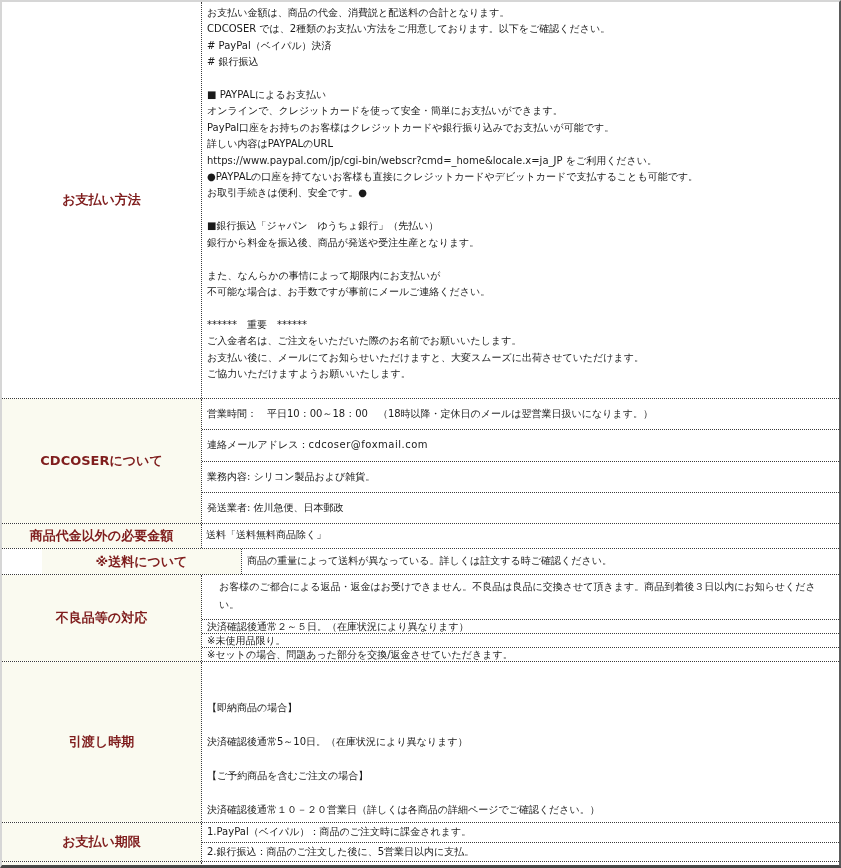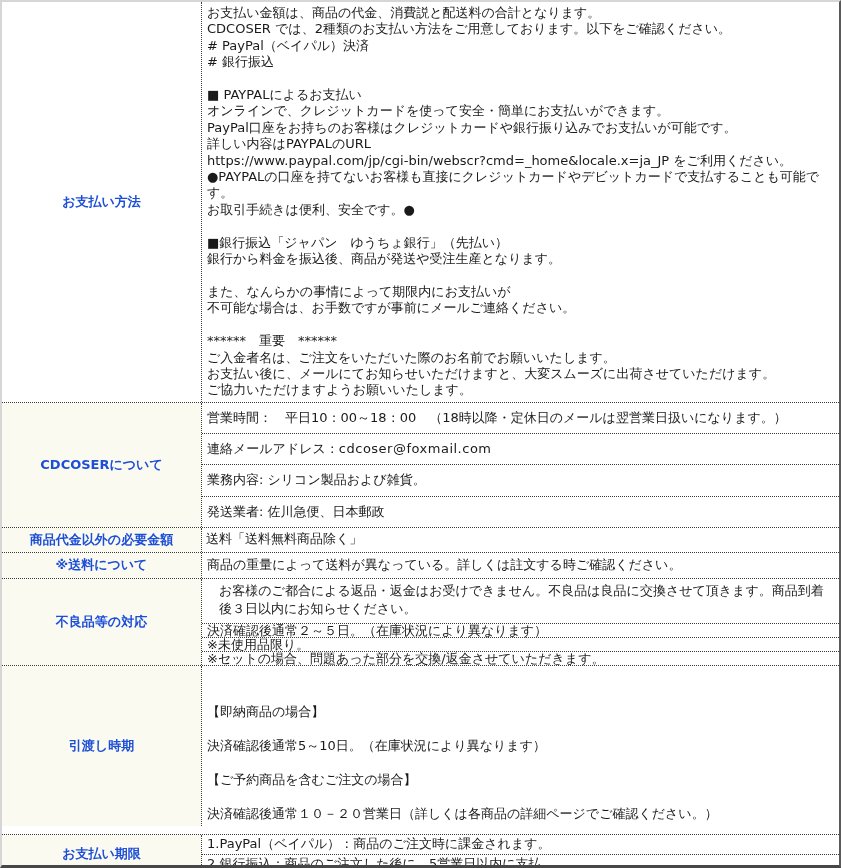--- a/index.html
+++ b/index.html
@@ -26,56 +26,56 @@
   .row + .row { border-top: 1px dotted #3a3a3a; }
   .hdr {
     flex: 0 0 199px;
     width: 199px;
     display: flex;
     align-items: center;
     justify-content: center;
     text-align: center;
     font-weight: bold;
     font-size: 13px;
-    color: #1d4ed8;
+    color: #7f1d1d;
     background: #fafaf0;
     padding: 1px 4px;
   }
   .hdr.white { background: #ffffff; }
   .content {
     flex: 1 1 auto;
     border-left: 1px dotted #3a3a3a;
     display: flex;
     flex-direction: column;
     min-width: 0;
   }
   .cell {
-    font-size: 13px;
+    font-size: 10px;
     line-height: 16px;
     padding: 3px 4px;
     white-space: pre-wrap;
     word-break: break-all;
     color: #1a1a1a;
   }
   .cell + .cell { border-top: 1px dotted #3a3a3a; }
   
   .r0 { min-height: 396px; }
   .r0 .cell { line-height: 16.4px; padding: 3px 5px; }
   .r1 { min-height: 125px; }
   .r1 .cell { flex: 1 1 0; display: flex; align-items: center; padding: 2px 5px; }
   .r1 .cell span { white-space: pre-wrap; }
   .r2 { min-height: 25px; }
-  .r3 { min-height: 26px; }
+  .r3 { min-height: 26px; padding-left: 40px; }
   .r3 .cell { padding: 4px 5px; }
   .r4 { min-height: 84px; }
   .r4 .cell-first { min-height: 44px; line-height: 18px; padding: 3px 5px; margin-left: 12px; }
   .r4 .cell-tight { min-height: 13px; line-height: 13px; padding: 0 5px; }
   .r5 { min-height: 127px; }
   .r5 .cell { line-height: 17px; padding: 4px 5px; margin-top: 33px; }
-  .r6 { min-height: 39px; margin-top: 8px; }
+  .r6 { min-height: 39px; }
   .r6 .cell { min-height: 19px; line-height: 16px; padding: 1px 5px; }
   .r7 { min-height: 21px; }
   .r7 .cell, .r8 .cell { padding: 2px 5px; }
   .r8 { min-height: 20px; }
   .email { font-weight: normal; letter-spacing: 0.5px; }
 </style>
 </head>
 <body>
 
 <div class="shop-table">

